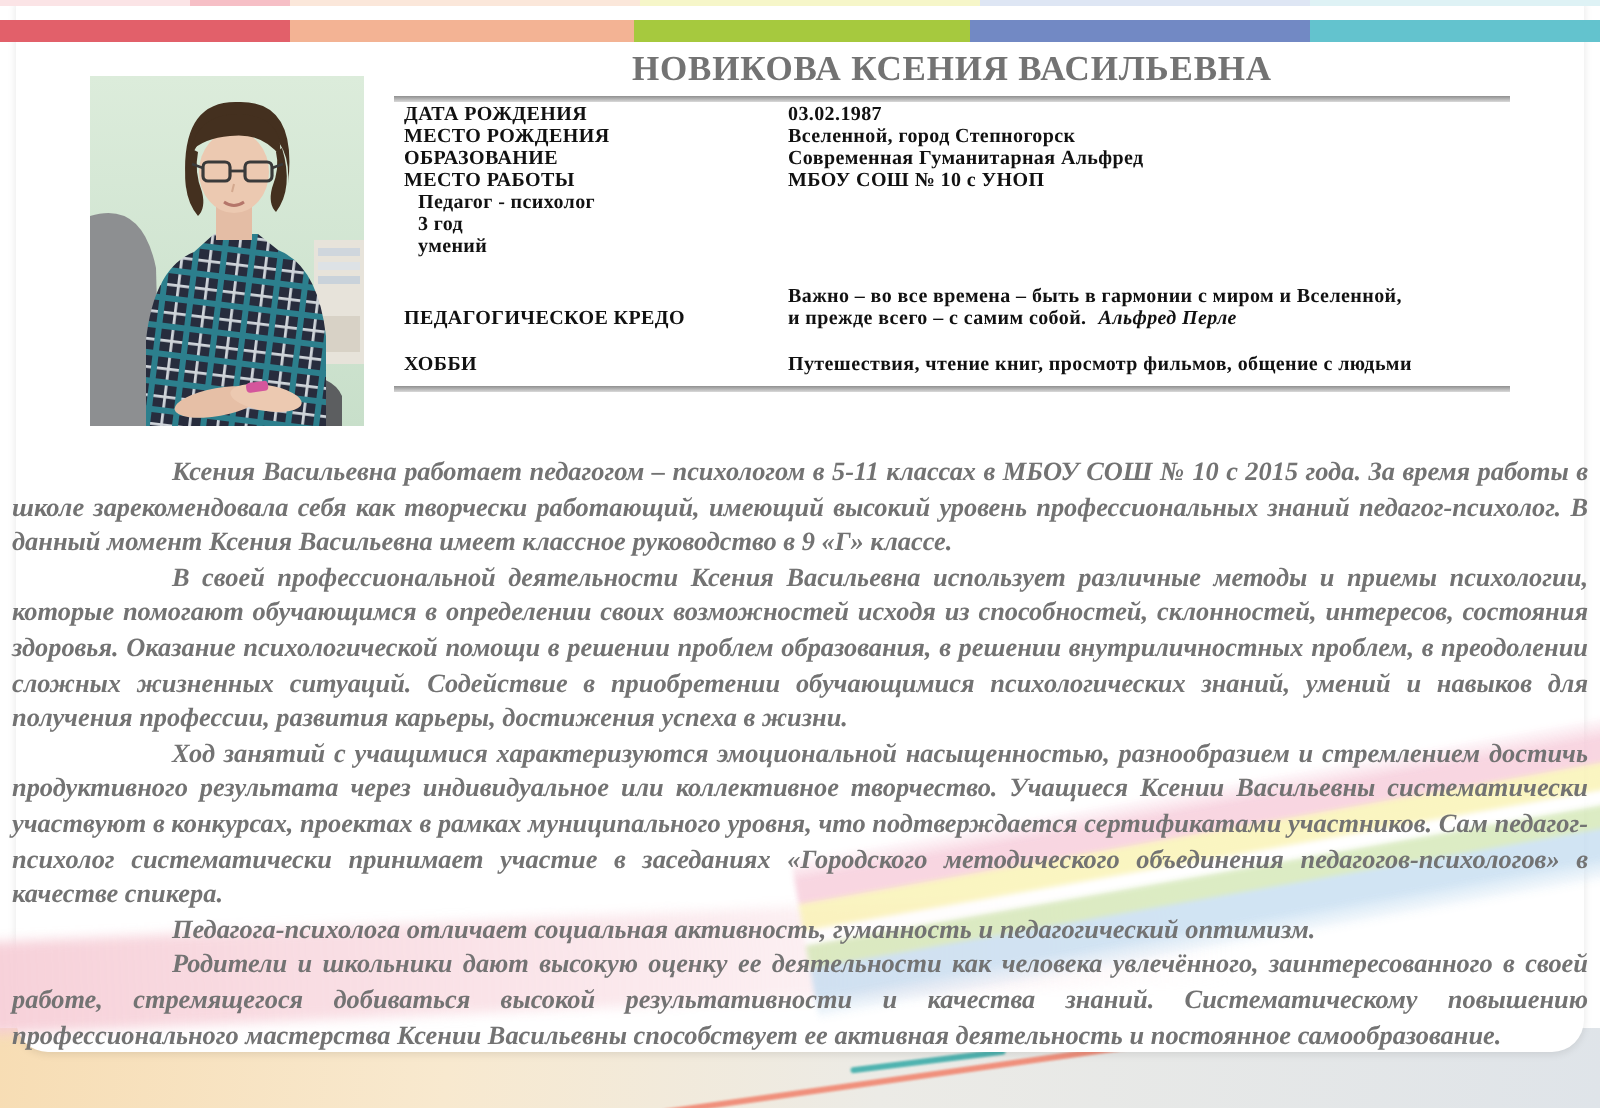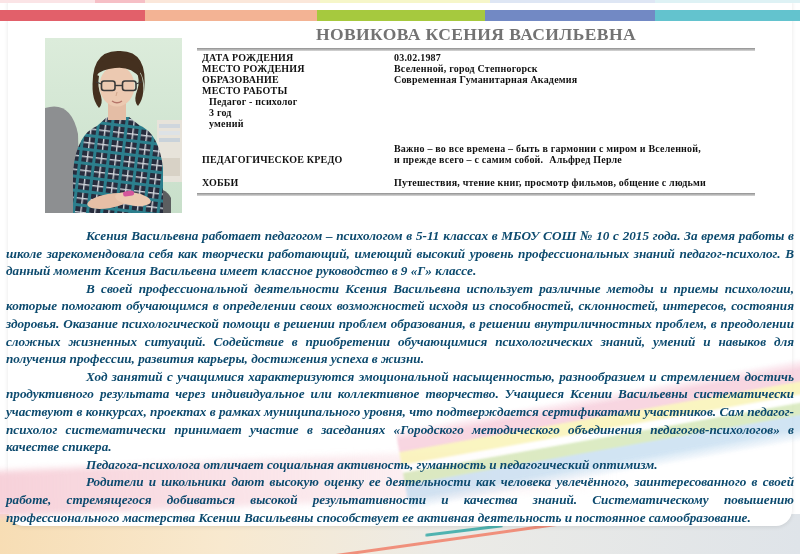--- a/index.html
+++ b/index.html
@@ -64,26 +64,26 @@
   .photo{position:absolute;left:45px;top:38px;width:137px;height:175px;}
   .photo svg{display:block;}
   
   .info{position:absolute;left:202px;top:52px;width:553px;font-size:10px;font-weight:700;
     line-height:11px;letter-spacing:.2px;color:#111;}
   .row{display:flex;align-items:flex-end;}
   .lbl{flex:0 0 185px;text-transform:uppercase;}
   .val{flex:1;padding-left:7px;}
   .row-credo{margin-top:14px;}
   .row-hobby{margin-top:12px;}
-  .author{padding-left:6px;margin-top:16px;}
+  .author{font-style:italic;padding-left:6px;margin-top:16px;}
   
   .essay{position:absolute;left:6px;top:227px;width:788px;}
   .essay p{
     margin:0;text-align:justify;text-indent:80px;
-    font-size:13.2px;line-height:17.6px;font-style:italic;font-weight:700;color:#0c4a6e;
+    font-size:13.2px;line-height:17.6px;font-style:italic;font-weight:700;color:#737373;
   }
 </style>
 </head>
 <body>
 
 <div class="page">
 
   <div class="bottom-band"></div>
   <div class="teal-dash"></div>
   <div class="salmon-line"></div>
@@ -165,24 +165,25 @@
     <div class="row">
       <span class="lbl">ДАТА РОЖДЕНИЯ</span>
       <span class="val">03.02.1987</span>
     </div>
     <div class="row">
       <span class="lbl">МЕСТО РОЖДЕНИЯ</span>
       <span class="val">Вселенной, город Степногорск</span>
     </div>
     <div class="row">
       <span class="lbl">ОБРАЗОВАНИЕ</span>
-      <span class="val">Современная Гуманитарная Академия</span>
+      <span class="val">Современная Гуманитарная Альфред</span>
     </div>
     <div class="row">
       <span class="lbl">МЕСТО РАБОТЫ</span>
+      <span class="val">МБОУ СОШ № 10 с УНОП</span>
     </div>
     <div class="row">
       <span class="val">Педагог - психолог</span>
     </div>
     <div class="row">
       <span class="val">3 год</span>
     </div>
     <div class="row">
       <span class="val">умений</span>
     </div>

